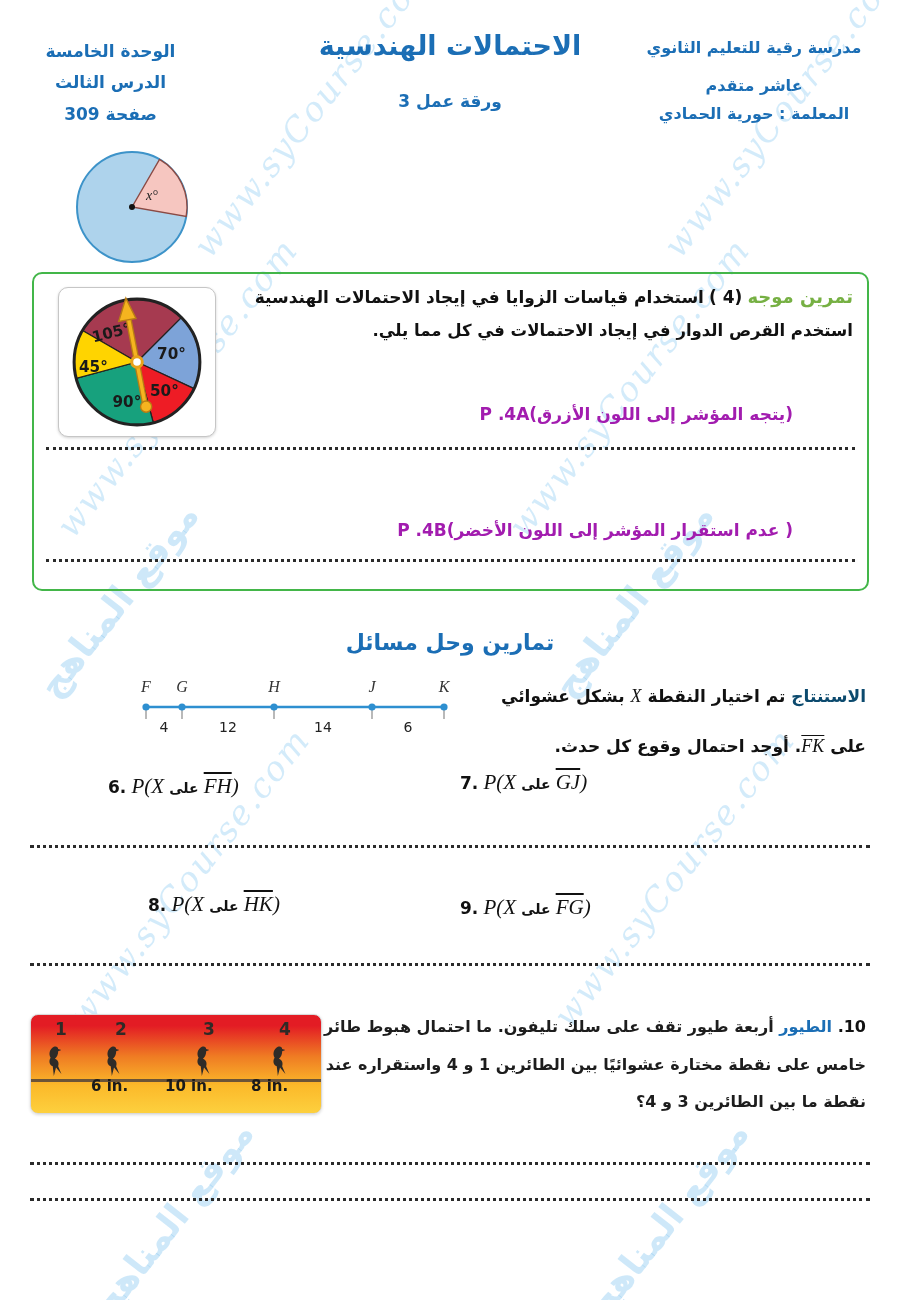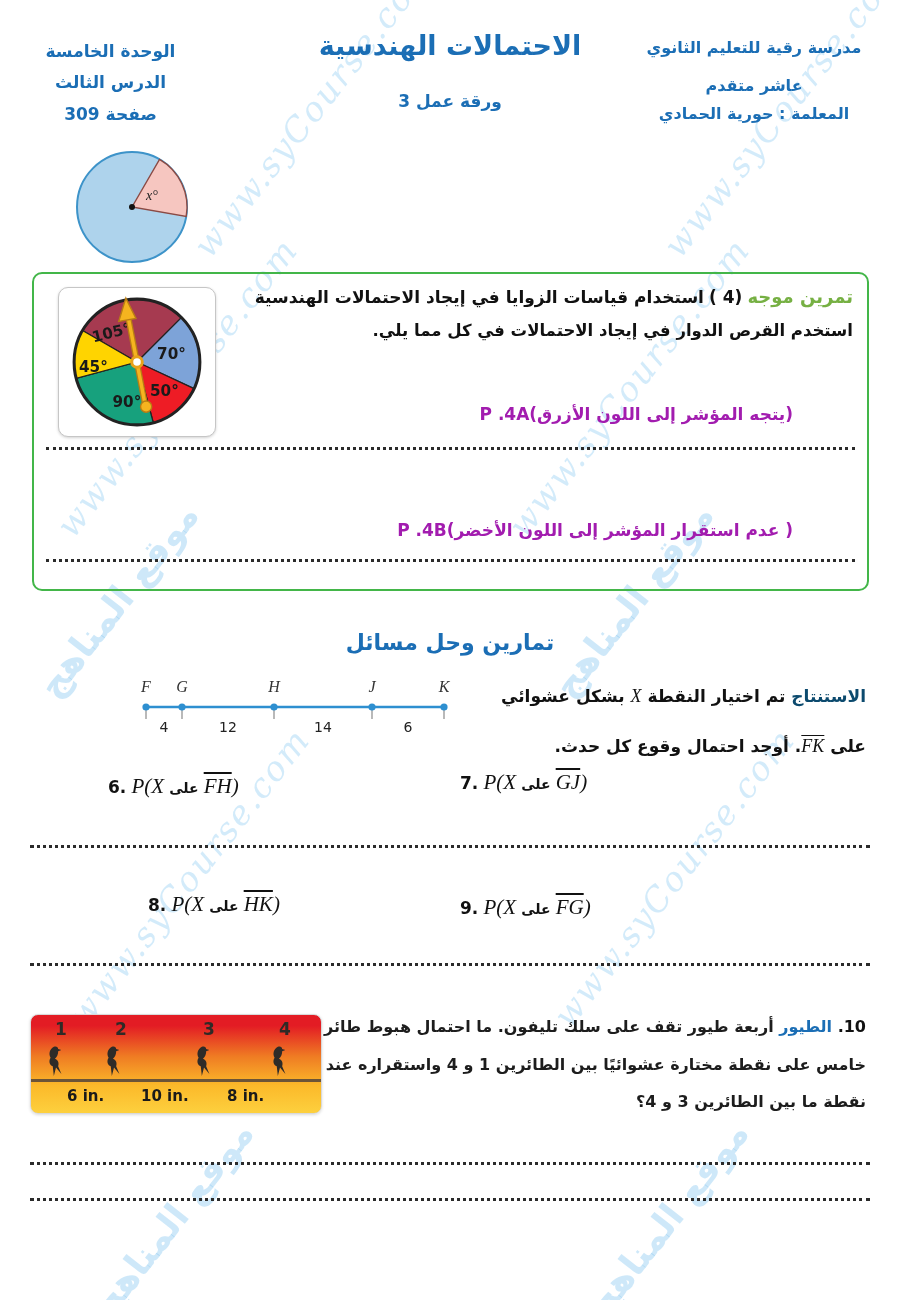--- a/index.html
+++ b/index.html
@@ -64,21 +64,21 @@
   .q10{position:absolute;right:34px;top:1008px;width:545px;direction:rtl;text-align:right;
        font-size:16px;font-weight:600;color:#1d1d1d;line-height:2.35;}
   .q10-num{font-weight:800;color:#111;}
   .q10-tag{color:#1b6eb5;font-weight:800;}
   .birds{position:absolute;left:30px;top:1014px;width:290px;height:98px;border-radius:8px;
        border:1px solid #d9d9d9;box-shadow:0 1px 3px rgba(0,0,0,.15);overflow:hidden;
        background:linear-gradient(to bottom,#e31c24 0%,#e31c24 11%,#ef7b23 42%,#fbb92a 72%,#fdd03e 100%);}
   .wire{position:absolute;left:0;right:0;top:64px;height:3px;background:#6b5437;}
   .bird-num{position:absolute;top:4px;font-size:17px;font-weight:700;color:#2f2a26;}
   .bird{position:absolute;width:26px;height:36px;top:29px;}
-  .bdist{position:absolute;top:72px;font-size:15px;font-weight:600;color:#1a1a1a;}
+  .bdist{position:absolute;top:62px;font-size:15px;font-weight:600;color:#1a1a1a;margin-left:24px;}
 </style>
 </head>
 <body>
 
 <div class="page">
 
   <span class="wm wm-lat" style="left:48px;top:520px;">www.syCourse.com</span>
   <span class="wm wm-lat" style="left:500px;top:520px;">www.syCourse.com</span>
   <span class="wm wm-lat" style="left:185px;top:240px;">www.syCourse.com</span>
   <span class="wm wm-lat" style="left:655px;top:240px;">www.syCourse.com</span>

